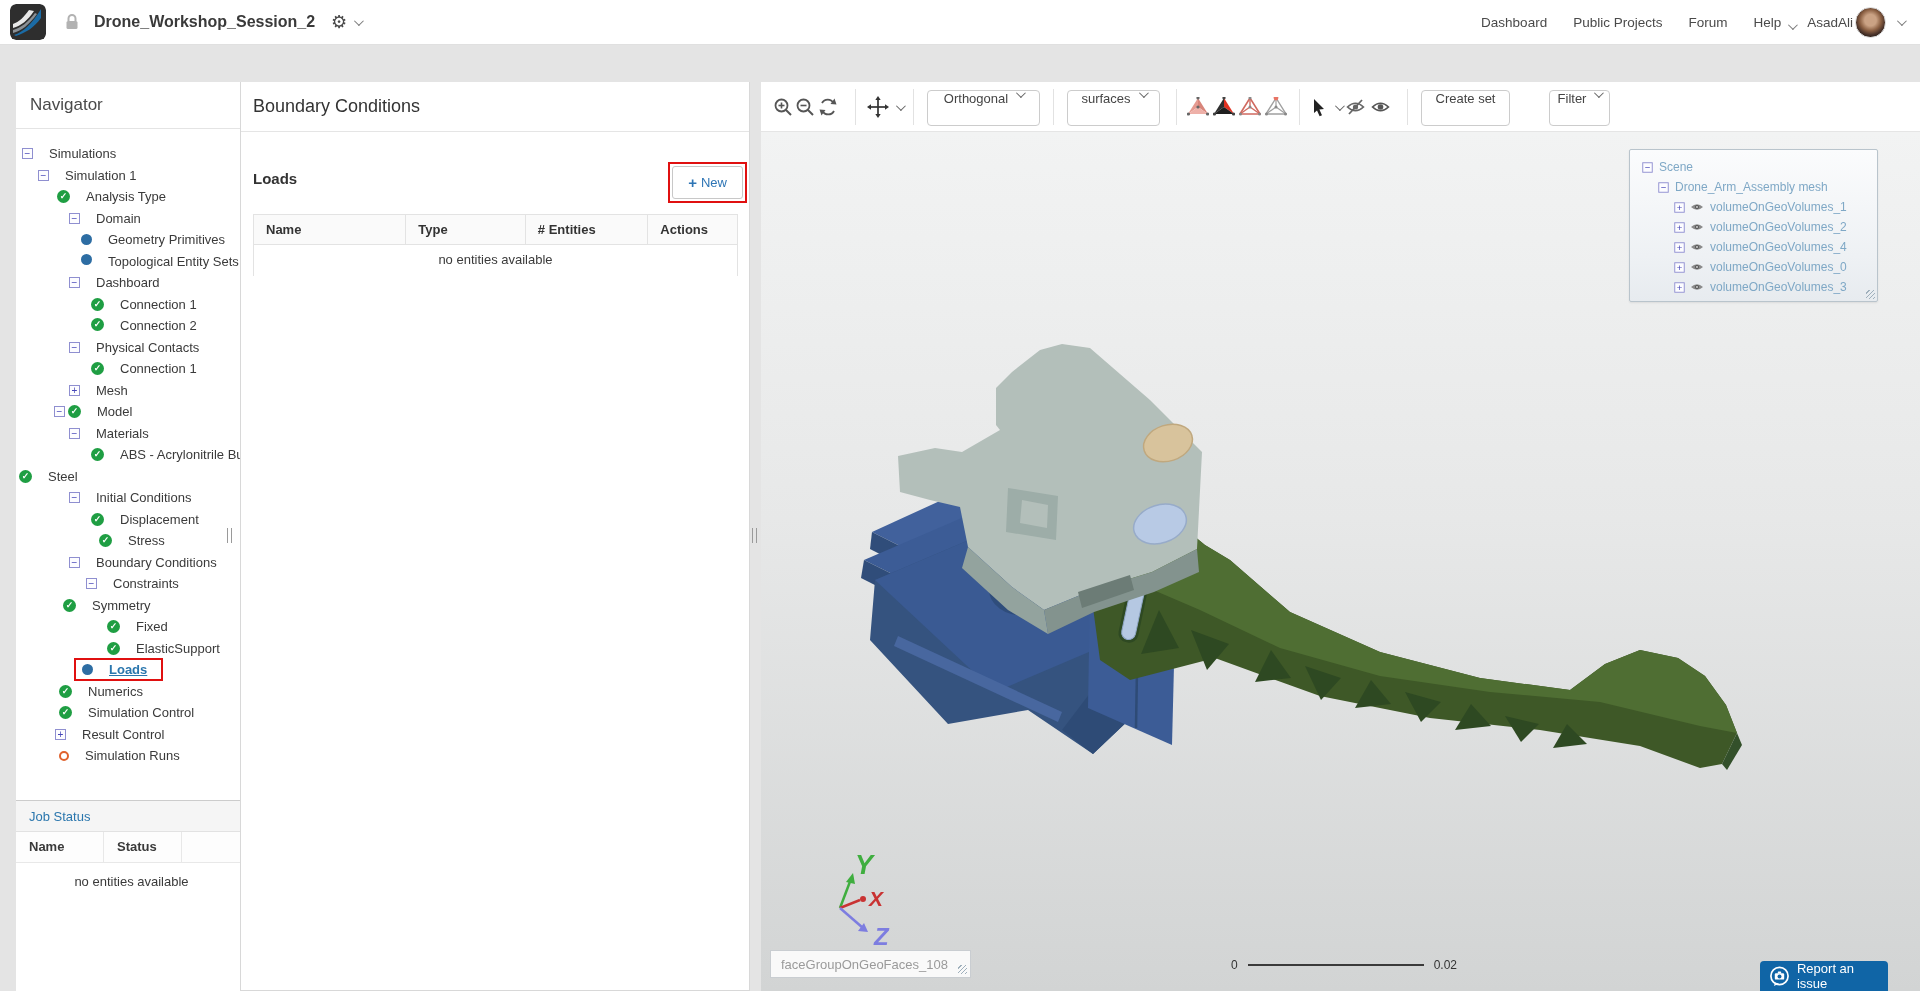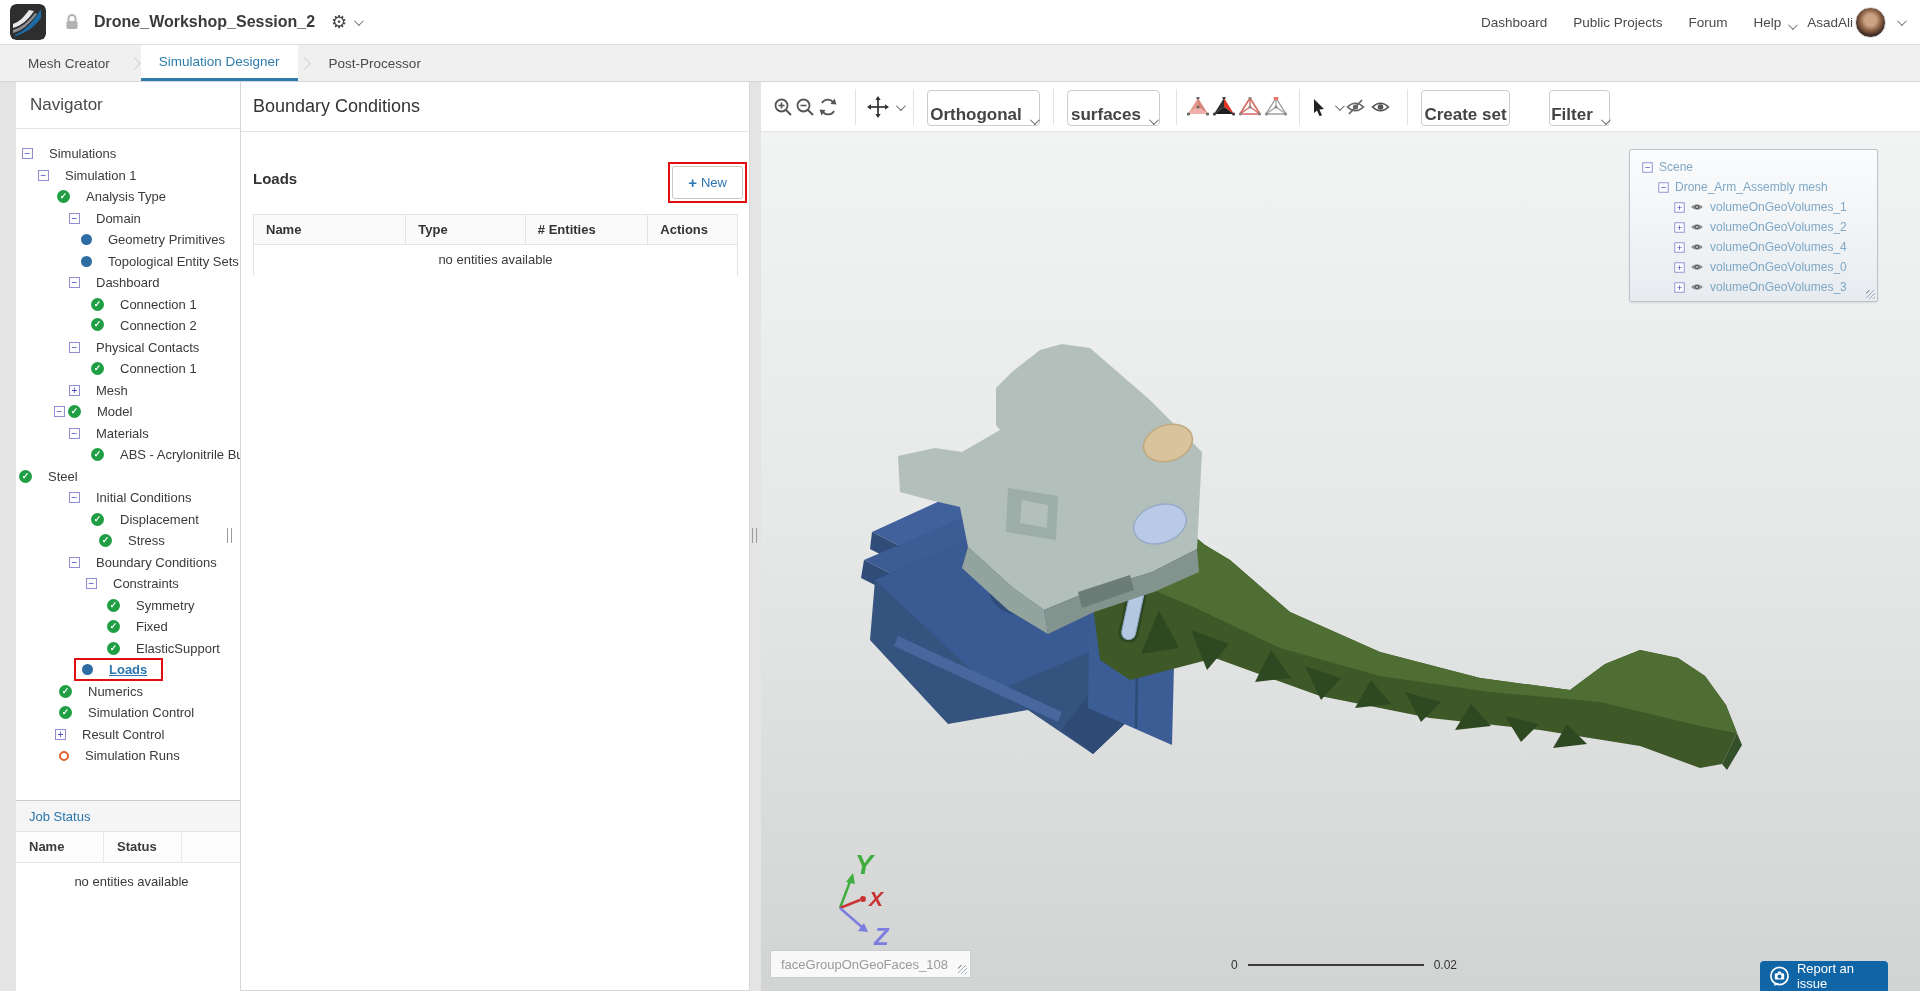--- a/index.html
+++ b/index.html
@@ -66,21 +66,21 @@
   .lt-head { display:flex; background:#fafafa; border-bottom:1px solid #e3e3e3; }
   .lt-cell { font-size:13px; font-weight:bold; color:#333; padding:7px 0 7px 12px; border-right:1px solid #e3e3e3; }
   .lt-cell:nth-child(1){ width:153px; } .lt-cell:nth-child(2){ width:120px; } .lt-cell:nth-child(3){ width:123px; } .lt-cell:nth-child(4){ width:89px; border-right:none; }
   .lt-empty { text-align:center; font-size:13px; color:#3a3a3a; padding:7px 0 9px; }
 
   
   #viewport { position:absolute; left:761px; top:82px; width:1159px; height:909px; }
   #vp-toolbar { position:absolute; left:0; top:0; width:100%; height:50px; background:#fff; border-bottom:1px solid #e5e5e5; }
   .tb-item { position:absolute; top:0; height:50px; display:flex; align-items:center; cursor:pointer; }
   .tb-sep { position:absolute; top:7px; width:1px; height:36px; background:#e2e2e2; }
-  .tool-btn { position:absolute; top:8px; height:36px; background:#fff; border:1px solid #ccc; border-radius:4px; font-size:17px; color:#444; display:flex; align-items:flex-end; justify-content:center; gap:8px; cursor:pointer;font-weight:bold; }
+  .tool-btn { position:absolute; top:8px; height:36px; background:#fff; border:1px solid #ccc; border-radius:4px; font-size:13px; color:#444; display:flex; align-items:flex-start; justify-content:center; gap:8px; cursor:pointer; }
   .tool-btn .chev { margin-left:0; border-color:#666; }
   #vp-canvas { position:absolute; left:0; top:50px; width:1159px; height:859px; background:linear-gradient(180deg,#f2f3f3 0%,#e7e8e8 45%,#d2d4d4 100%); overflow:hidden; }
 
   
   #scene-panel { position:absolute; left:868px; top:17px; width:249px; height:153px; background:linear-gradient(180deg,#fbfcfd 0%,#eef1f4 70%,#e7ebef 100%); border:1px solid #b9c4cc; border-radius:2px; box-shadow:0 1px 2px rgba(0,0,0,0.08); }
   .scene-row { display:flex; align-items:center; height:20px; font-size:12px; color:#7fa8c6; white-space:nowrap; cursor:pointer; }
   .scene-row .expander { transform:scale(0.95); }
   .eye-sm { margin-left:5px; display:flex; }
   .scene-label { margin-left:6px; }
   .scene-grip { position:absolute; right:2px; bottom:2px; width:9px; height:9px;
@@ -133,33 +133,20 @@
         <span class="nav-link">
           <span>Help</span>
           <span class="chev"></span>
         </span>
       </div>
     <span class="username">AsadAli</span>
     <div class="avatar"></div>
     <span class="chev" style="margin-right:16px;"></span>
   </div>
 
-  <div id="tabbar">
-      <div class="tab">
-        <span>Mesh Creator</span>
-      </div>
-      <span class="tab-sep"></span>
-      <div class="tab active">
-        <span>Simulation Designer</span>
-      </div>
-      <span class="tab-sep"></span>
-      <div class="tab">
-        <span>Post-Processor</span>
-      </div>
-    </div>
 
   <div id="navigator">
     <div class="nav-header">Navigator</div>
     <div class="nav-divider"></div>
     <div id="tree">
         <div class="tree-row" style="padding-left: 6px;">
           <span style="display: inline-flex; align-items: center;">
             <span class="expander">−</span>
             <span class="tree-label">Simulations</span>
           </span>
@@ -182,21 +169,21 @@
             <span class="tree-label">Domain</span>
           </span>
         </div>
         <div class="tree-row" style="padding-left: 62px;">
           <span style="display: inline-flex; align-items: center;">
             <span class="st-icon icon-dot"></span>
             <span class="tree-label">Geometry Primitives</span>
           </span>
         </div>
         <div class="tree-row" style="padding-left: 62px;">
-          <span style="display: inline-flex; align-items: center;">
+          <span style="display: inline-flex; align-items: flex-start;">
             <span class="st-icon icon-dot"></span>
             <span class="tree-label">Topological Entity Sets</span>
           </span>
         </div>
         <div class="tree-row" style="padding-left: 53px;">
           <span style="display: inline-flex; align-items: center;">
             <span class="expander">−</span>
             <span class="tree-label">Dashboard</span>
           </span>
         </div>
@@ -278,21 +265,21 @@
             <span class="expander">−</span>
             <span class="tree-label">Boundary Conditions</span>
           </span>
         </div>
         <div class="tree-row" style="padding-left: 70px;">
           <span style="display: inline-flex; align-items: center;">
             <span class="expander">−</span>
             <span class="tree-label">Constraints</span>
           </span>
         </div>
-        <div class="tree-row" style="padding-left: 88px;">
+        <div class="tree-row" style="padding-left: 44px;">
           <span style="display: inline-flex; align-items: center;">
             <span class="st-icon icon-check"></span>
             <span class="tree-label">Symmetry</span>
           </span>
         </div>
         <div class="tree-row" style="padding-left: 88px;">
           <span style="display: inline-flex; align-items: center;">
             <span class="st-icon icon-check"></span>
             <span class="tree-label">Fixed</span>
           </span>

